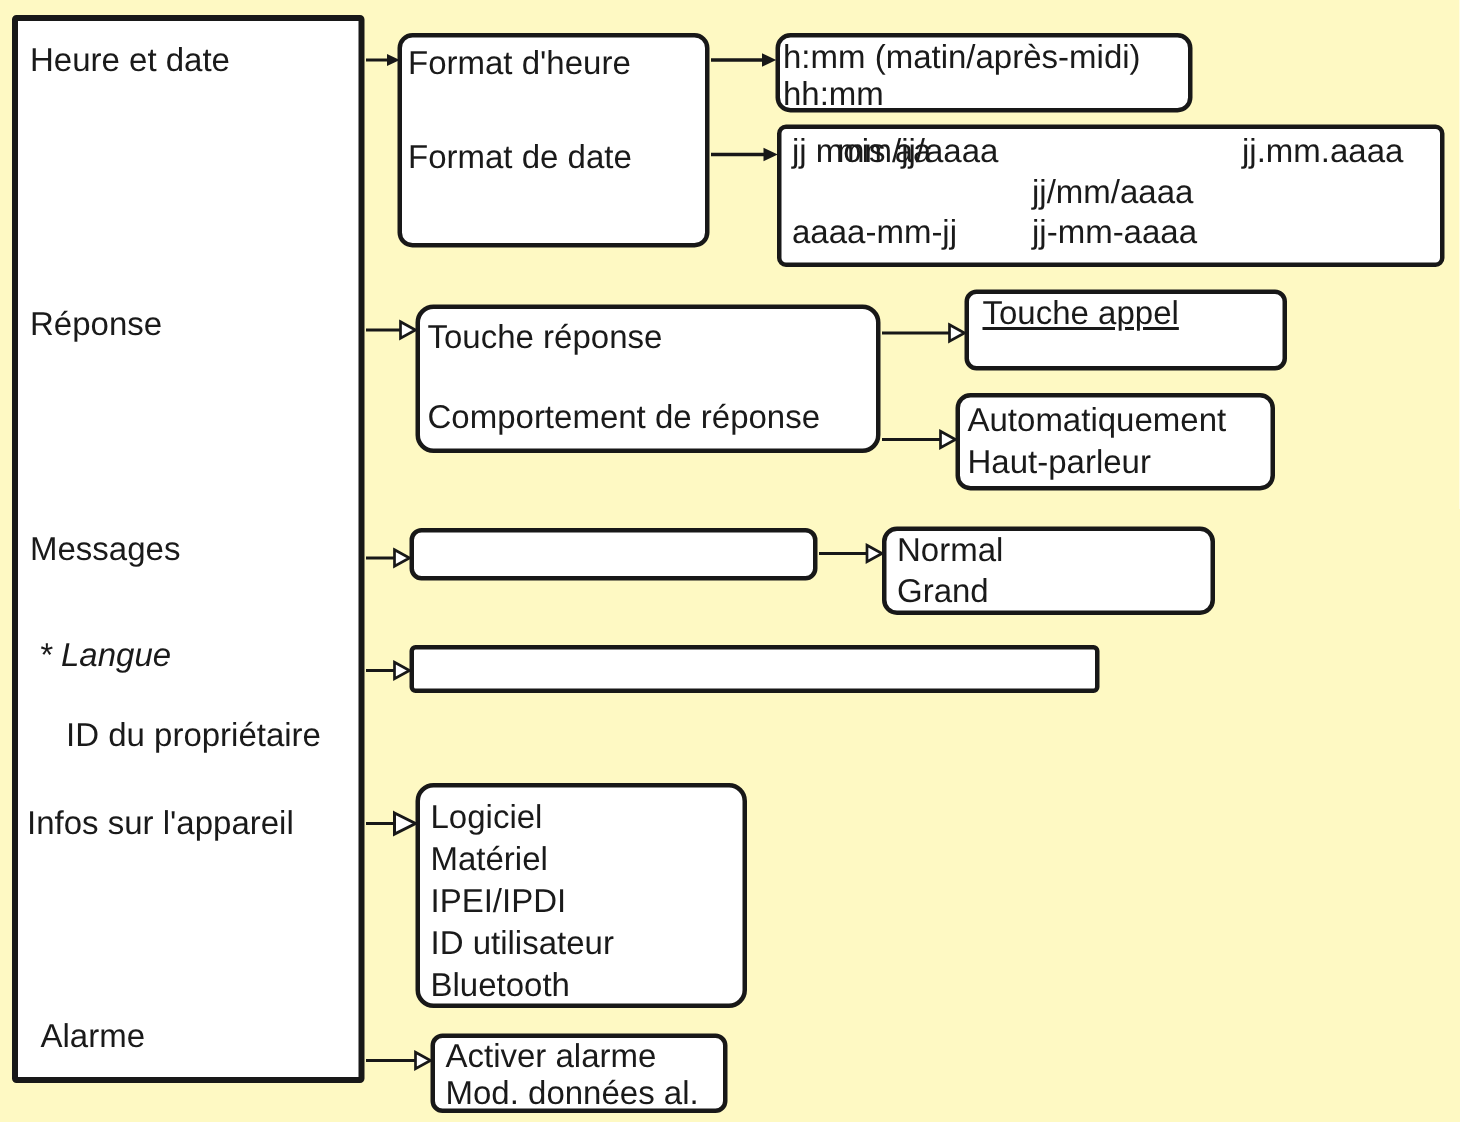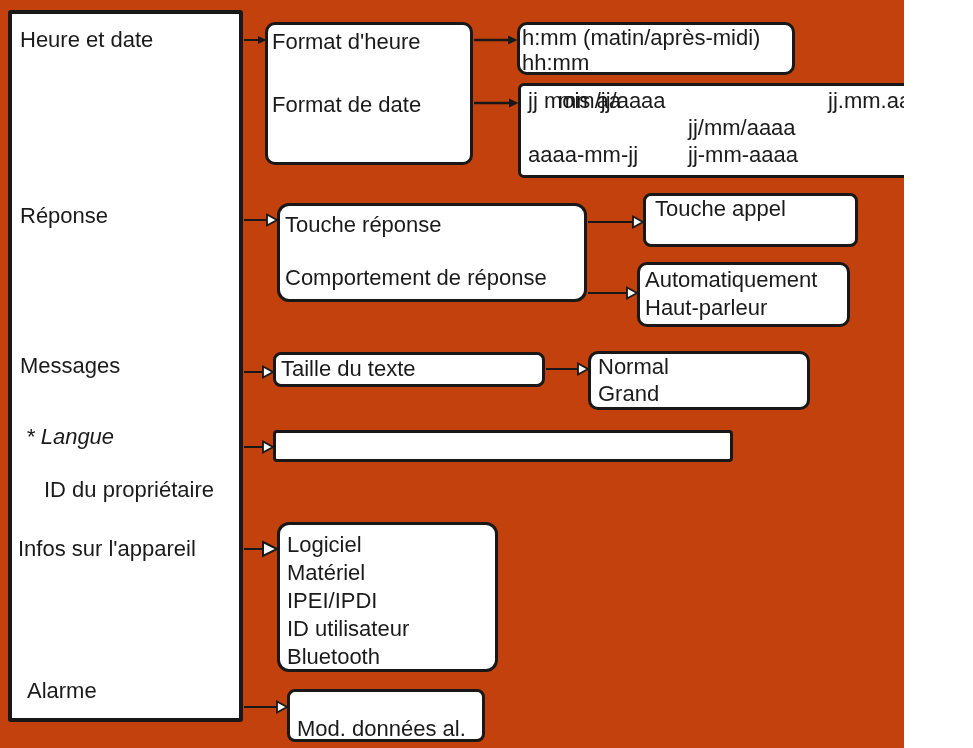--- a/index.html
+++ b/index.html
@@ -1,19 +1,19 @@
 <!DOCTYPE html>
 <html><head>
 <meta charset="utf-8">
 <style>
   html,body{margin:0;padding:0;background:#ffffff;}
   .stage{
     position:relative;
-    width:904px;height:748px;
-    background:#c2410c;
+    width:973px;height:748px;
+    background:#fef9c3;
     font-family:"Liberation Sans", sans-serif;
     color:#1a1a1a;
     overflow:hidden;
   }
   .box{
     position:absolute;
     background:#ffffff;
     border:3px solid #181818;
     box-sizing:border-box;
   }
@@ -107,32 +107,32 @@
   <span class="t" style="left:528px;top:88px;">jj mois aa</span>
   <span class="t" style="left:558px;top:88px;">mm/jj/aaaa</span>
   <span class="t" style="left:828px;top:88px;">jj.mm.aaaa</span>
   <span class="t" style="left:688px;top:115px;">jj/mm/aaaa</span>
   <span class="t" style="left:528px;top:142px;">aaaa-mm-jj</span>
   <span class="t" style="left:688px;top:142px;">jj-mm-aaaa</span>
 
   <span class="t" style="left:285px;top:212px;">Touche réponse</span>
   <span class="t" style="left:285px;top:265px;">Comportement de réponse</span>
 
-  <span class="t" style="left:655px;top:196px;">Touche appel</span>
+  <span class="t" style="left:655px;top:196px;text-decoration:underline;">Touche appel</span>
 
   <span class="t" style="left:645px;top:267px;">Automatiquement</span>
   <span class="t" style="left:645px;top:295px;">Haut-parleur</span>
 
-  <span class="t" style="left:281px;top:356px;">Taille du texte</span>
 
   <span class="t" style="left:598px;top:354px;">Normal</span>
   <span class="t" style="left:598px;top:381px;">Grand</span>
 
 
   <span class="t" style="left:287px;top:532px;">Logiciel</span>
   <span class="t" style="left:287px;top:560px;">Matériel</span>
   <span class="t" style="left:287px;top:588px;">IPEI/IPDI</span>
   <span class="t" style="left:287px;top:616px;">ID utilisateur</span>
   <span class="t" style="left:287px;top:644px;text-align:center;">Bluetooth</span>
 
+  <span class="t" style="left:297px;top:691px;">Activer alarme</span>
   <span class="t" style="left:297px;top:716px;">Mod. données al.</span>
 
 </div>
 
 </body></html>

